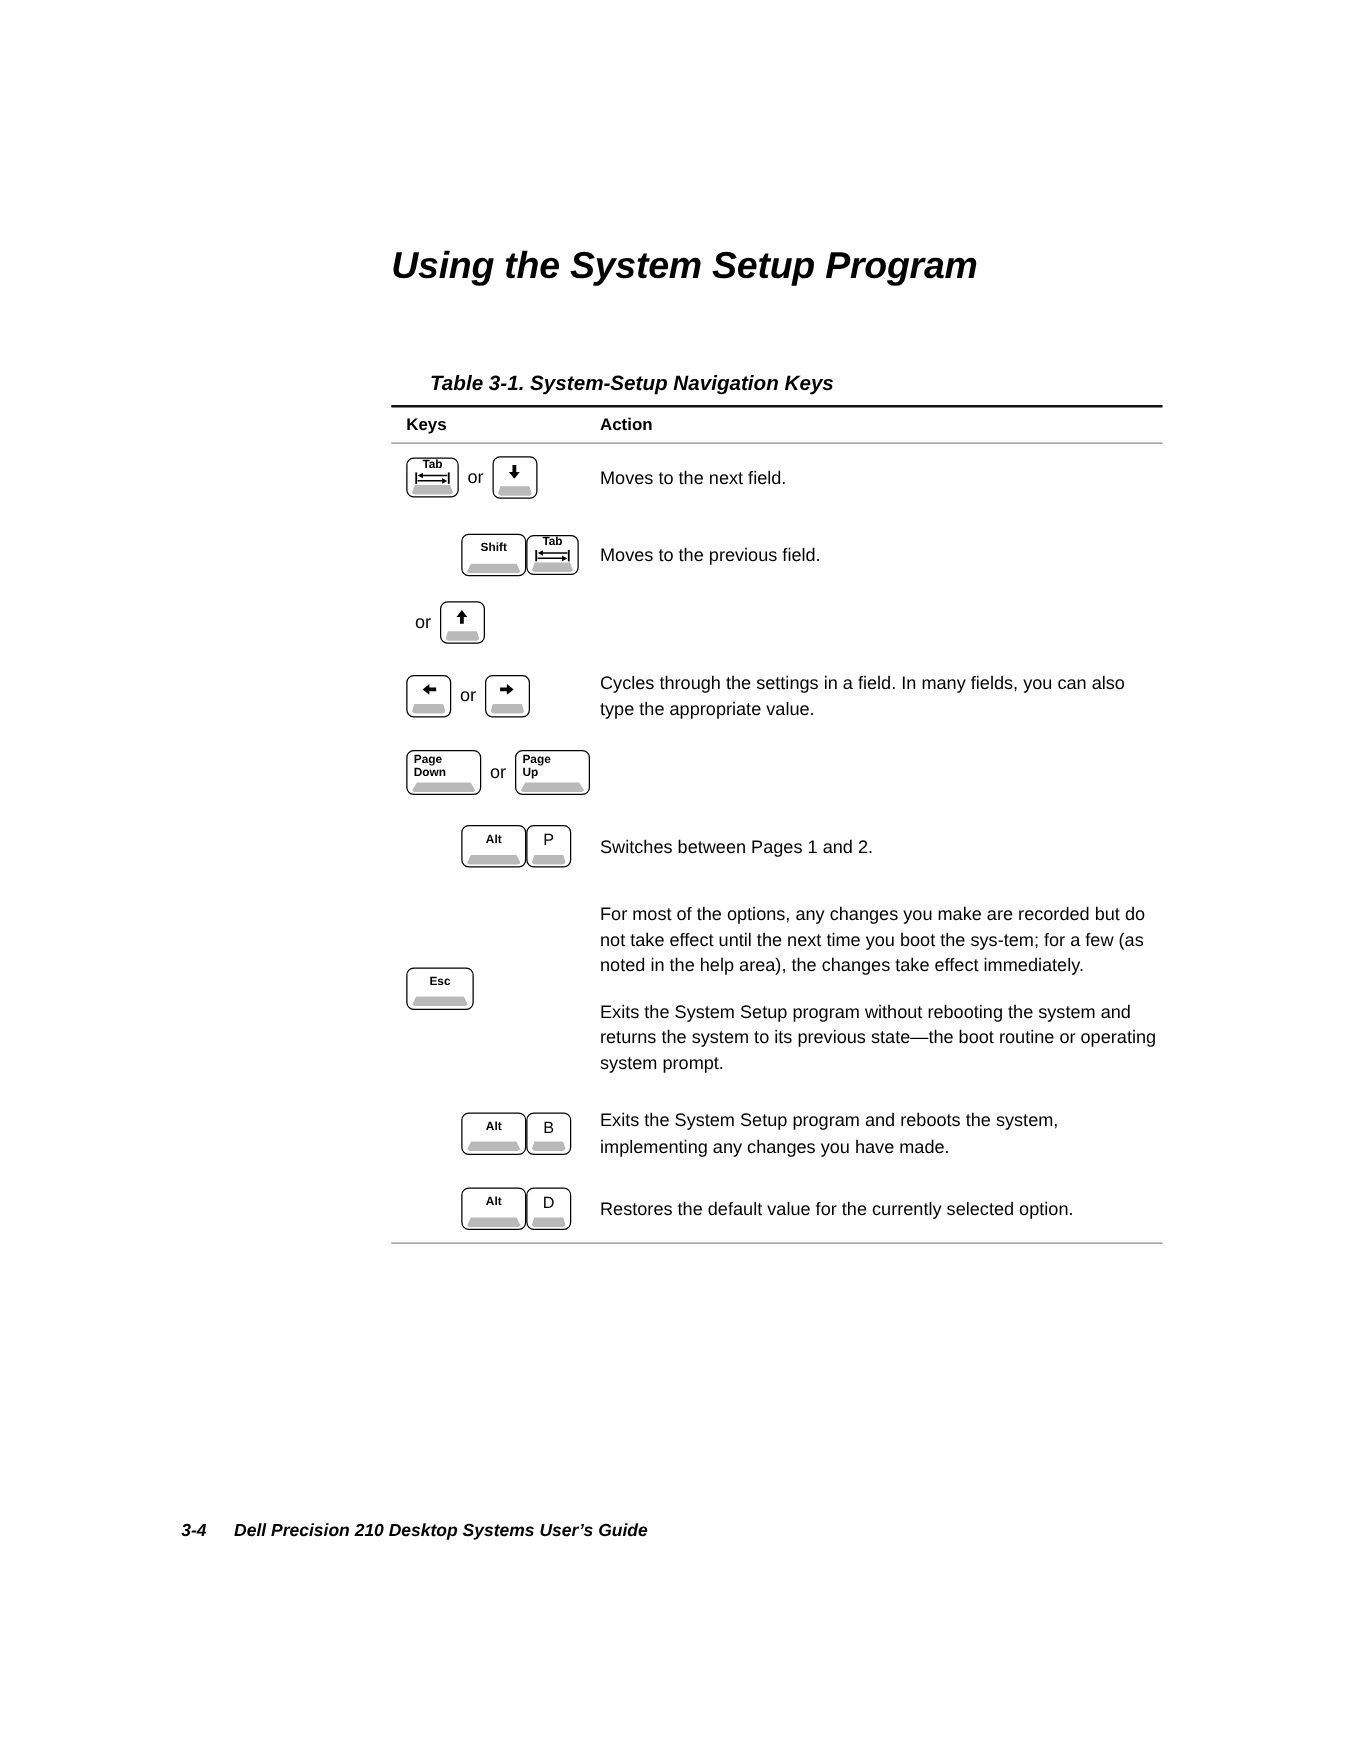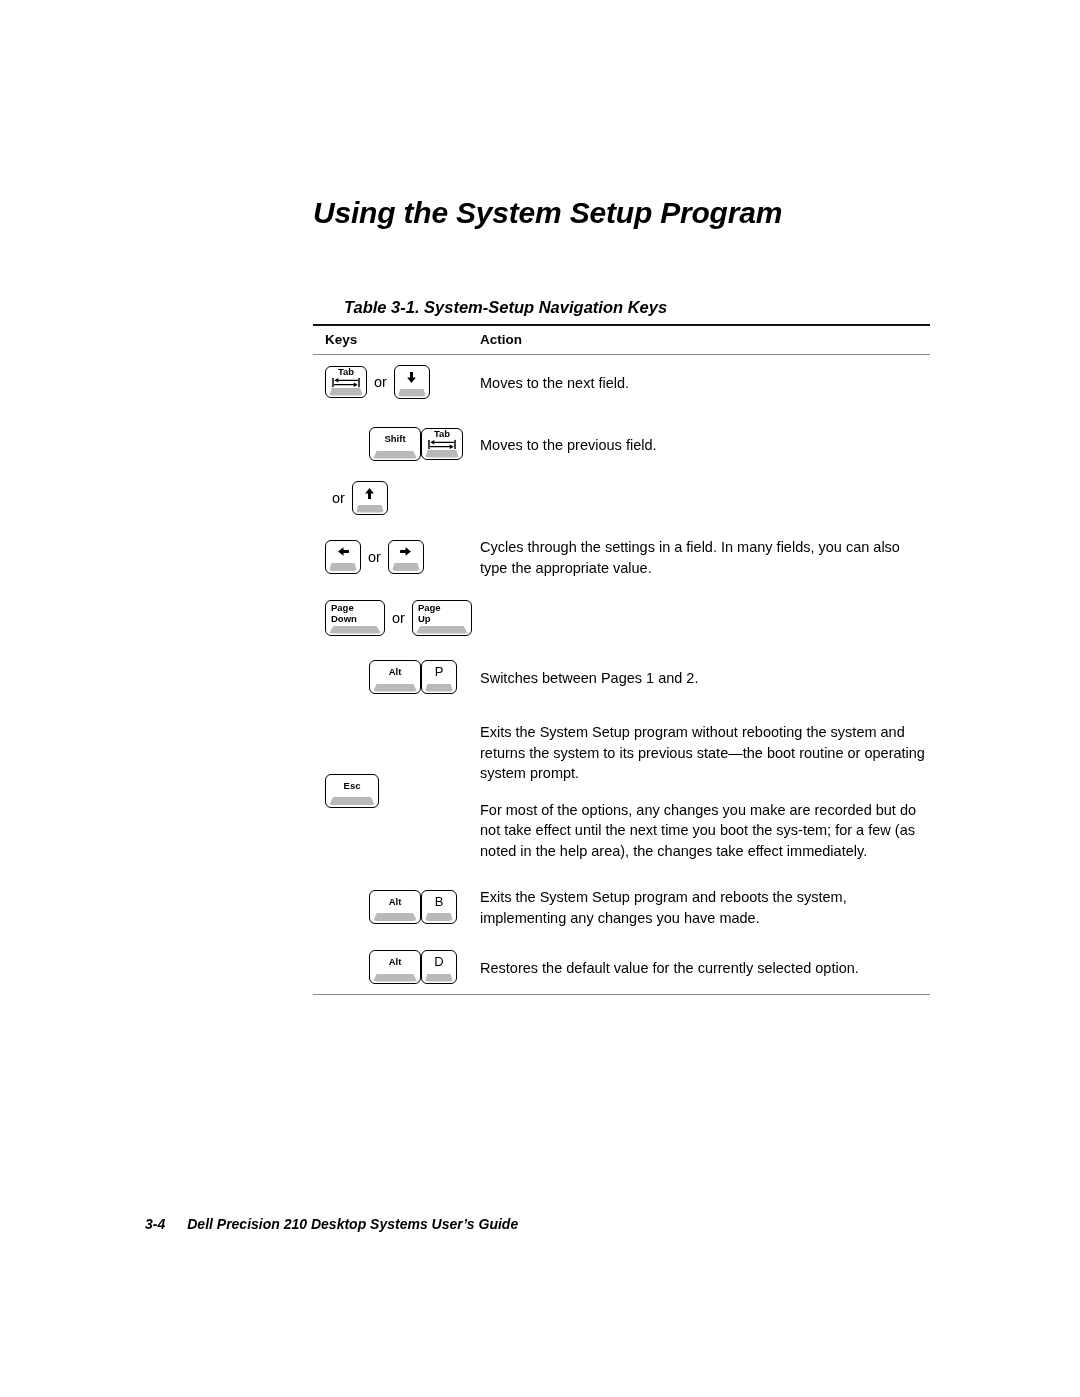--- a/index.html
+++ b/index.html
@@ -349,22 +349,22 @@
         </div>
         <div class="row" style="padding-top: 12px; padding-bottom: 14px;">
           <div class="cell-keys">
             <span class="key small modifier">
               <span class="cap">
                 <span class="lbl">Esc</span>
               </span>
             </span>
           </div>
           <div class="cell-action">
+            <p>For most of the options, any changes you make are recorded but do not take effect until the next time you boot the sys-tem; for a few (as noted in the help area), the changes take effect immediately.</p>
             <p>Exits the System Setup program without rebooting the system and returns the system to its previous state—the boot routine or operating system prompt.</p>
-            <p>For most of the options, any changes you make are recorded but do not take effect until the next time you boot the sys-tem; for a few (as noted in the help area), the changes take effect immediately.</p>
           </div>
         </div>
         <div class="row" style="padding-top: 10px; padding-bottom: 12px;">
           <div class="cell-keys">
             <span class="key wide modifier">
               <span class="cap">
                 <span class="lbl">Alt</span>
               </span>
             </span>
             <span class="key sq letter">

